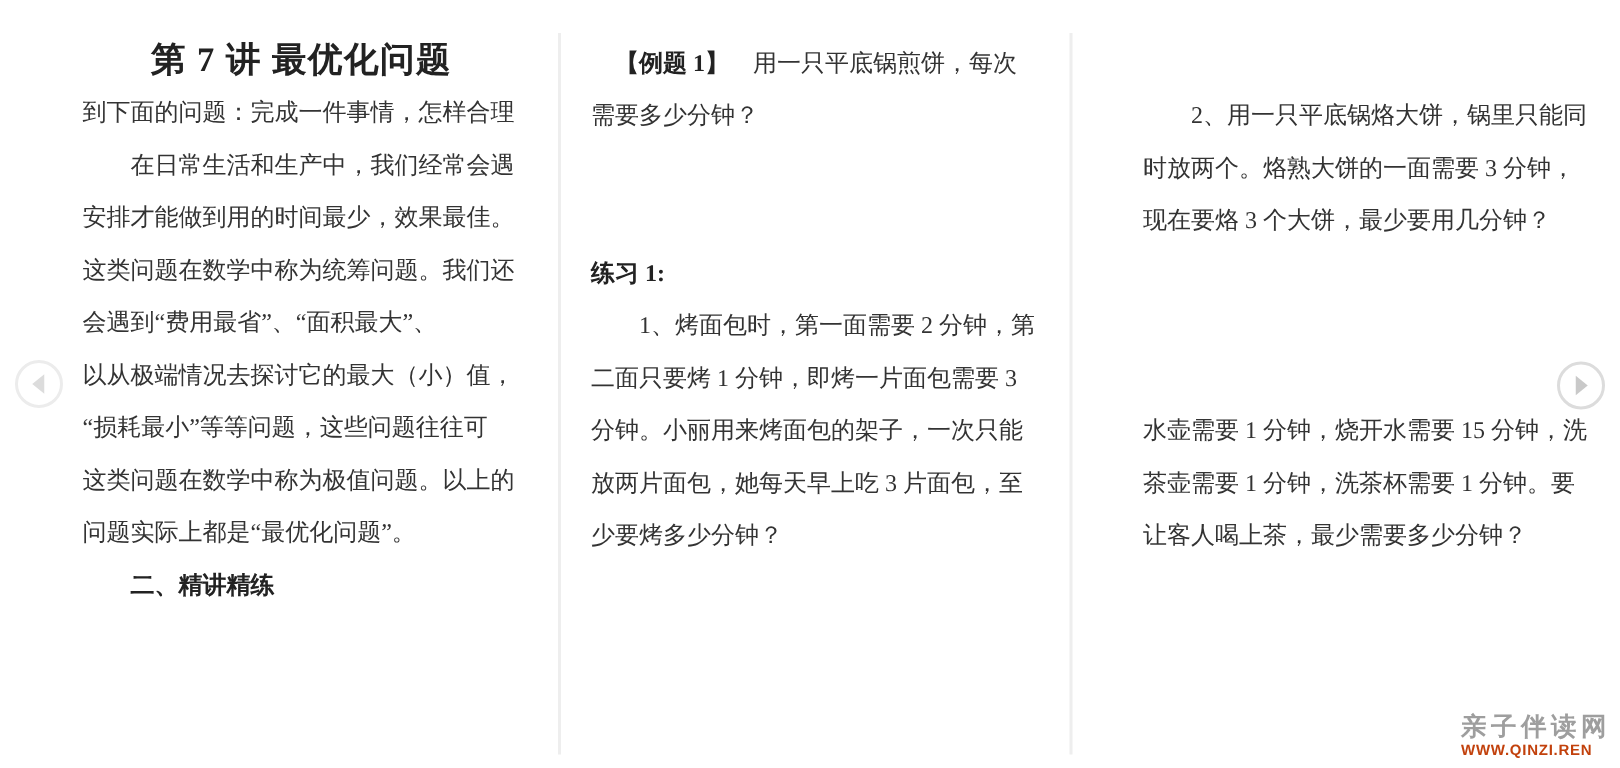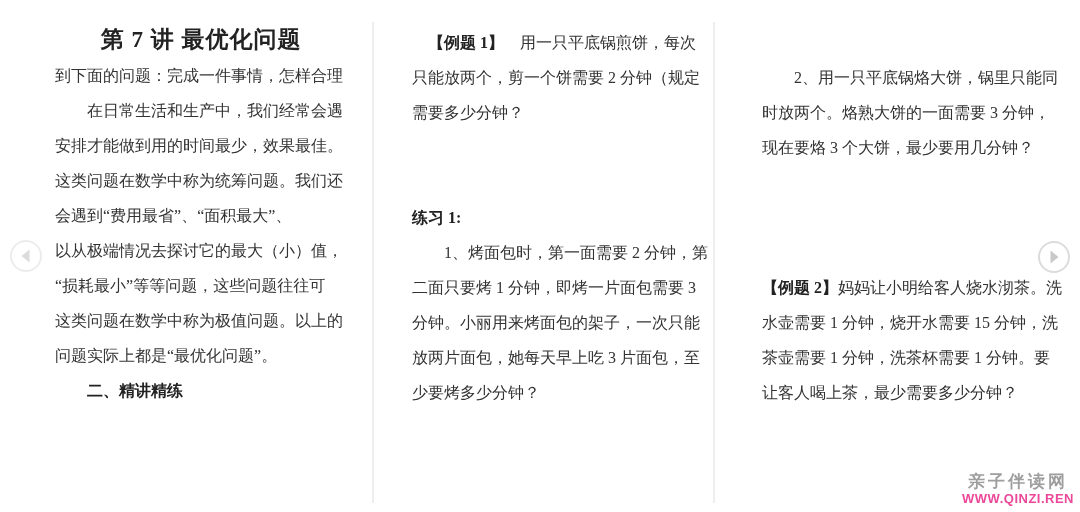--- a/index.html
+++ b/index.html
@@ -17,43 +17,43 @@
   }
   .sep.s1{left:372px;}
   .sep.s2{left:713px;}
   .doc-title{
     position:absolute;left:55px;top:24px;width:292px;
     text-align:center;font-size:23px;font-weight:bold;color:#222;
     letter-spacing:1px;white-space:pre;
   }
   .col{position:absolute;}
   .col.left{left:55px;top:58px;width:305px;}
-  .col.middle{left:412px;top:25px;width:318px;}
+  .col.middle{left:394px;top:25px;width:318px;}
   .col.right{left:722px;top:25px;width:310px;margin-left:40px;}
   .line{
     height:35px;line-height:35px;
     font-size:16px;white-space:pre;
   }
   .line span.b{font-weight:bold;color:#222;}
   .nav-btn{
     position:absolute;width:34px;height:34px;padding:0;margin:0;
     background:transparent;border:none;cursor:pointer;
   }
   .nav-btn.prev{left:9px;top:239px;}
   .nav-btn.next{left:1037px;top:240px;}
   .watermark{
-    position:absolute;right:6px;bottom:6px;text-align:center;
+    position:absolute;right:6px;bottom:6px;text-align:left;
     font-family:"Liberation Sans",sans-serif;line-height:1.1;
   }
   .wm-name{
     font-size:17px;font-weight:bold;color:#9e9e9e;
     letter-spacing:3px;text-shadow:1px 1px 0 #ffffff;
   }
   .wm-url{
-    font-size:13px;font-weight:bold;color:#ec4899;
+    font-size:10px;font-weight:bold;color:#c2410c;
     letter-spacing:0.5px;text-shadow:1px 1px 0 #ffffff;
   }
 </style>
 </head>
 <body>
 
 <div class="stage">
 
   <div class="sep s1"></div>
   <div class="sep s2"></div>
@@ -67,40 +67,38 @@
       <div class="line"><span>这类问题在数学中称为统筹问题。我们还</span></div>
       <div class="line"><span>会遇到“费用最省”、“面积最大”、</span></div>
       <div class="line"><span>以从极端情况去探讨它的最大（小）值，</span></div>
       <div class="line"><span>“损耗最小”等等问题，这些问题往往可</span></div>
       <div class="line"><span>这类问题在数学中称为极值问题。以上的</span></div>
       <div class="line"><span>问题实际上都是“最优化问题”。</span></div>
       <div class="line"><span class="b">　　二、精讲精练</span></div>
     </div>
   <div class="col middle">
       <div class="line"><span>　</span><span class="b">【例题 1】</span><span>　用一只平底锅煎饼，每次</span></div>
-      <div class="line"><span>只能放两个，剪一个饼需要 2 分钟（规定</span></div>
       <div class="line"><span>需要多少分钟？</span></div>
       <div class="line"></div>
       <div class="line"></div>
       <div class="line"><span class="b">练习 1:</span></div>
       <div class="line"><span>　　1、烤面包时，第一面需要 2 分钟，第</span></div>
       <div class="line"><span>二面只要烤 1 分钟，即烤一片面包需要 3</span></div>
       <div class="line"><span>分钟。小丽用来烤面包的架子，一次只能</span></div>
       <div class="line"><span>放两片面包，她每天早上吃 3 片面包，至</span></div>
       <div class="line"><span>少要烤多少分钟？</span></div>
     </div>
   <div class="col right">
       <div class="line"></div>
       <div class="line"><span>　　2、用一只平底锅烙大饼，锅里只能同</span></div>
       <div class="line"><span>时放两个。烙熟大饼的一面需要 3 分钟，</span></div>
       <div class="line"><span>现在要烙 3 个大饼，最少要用几分钟？</span></div>
       <div class="line"></div>
       <div class="line"></div>
       <div class="line"></div>
-      <div class="line"><span class="b">【例题 2】</span><span>妈妈让小明给客人烧水沏茶。洗</span></div>
       <div class="line"><span>水壶需要 1 分钟，烧开水需要 15 分钟，洗</span></div>
       <div class="line"><span>茶壶需要 1 分钟，洗茶杯需要 1 分钟。要</span></div>
       <div class="line"><span>让客人喝上茶，最少需要多少分钟？</span></div>
     </div>
 
   <button class="nav-btn prev">
     <span>
       <svg width="34" height="34" viewBox="0 0 34 34">
         <circle cx="17" cy="17" r="15" fill="none" stroke="#ececec" stroke-width="2"></circle>
         <path d="M20.5 10.5 L12.5 17 L20.5 23.5 Z" fill="#dcdcdc"></path>

